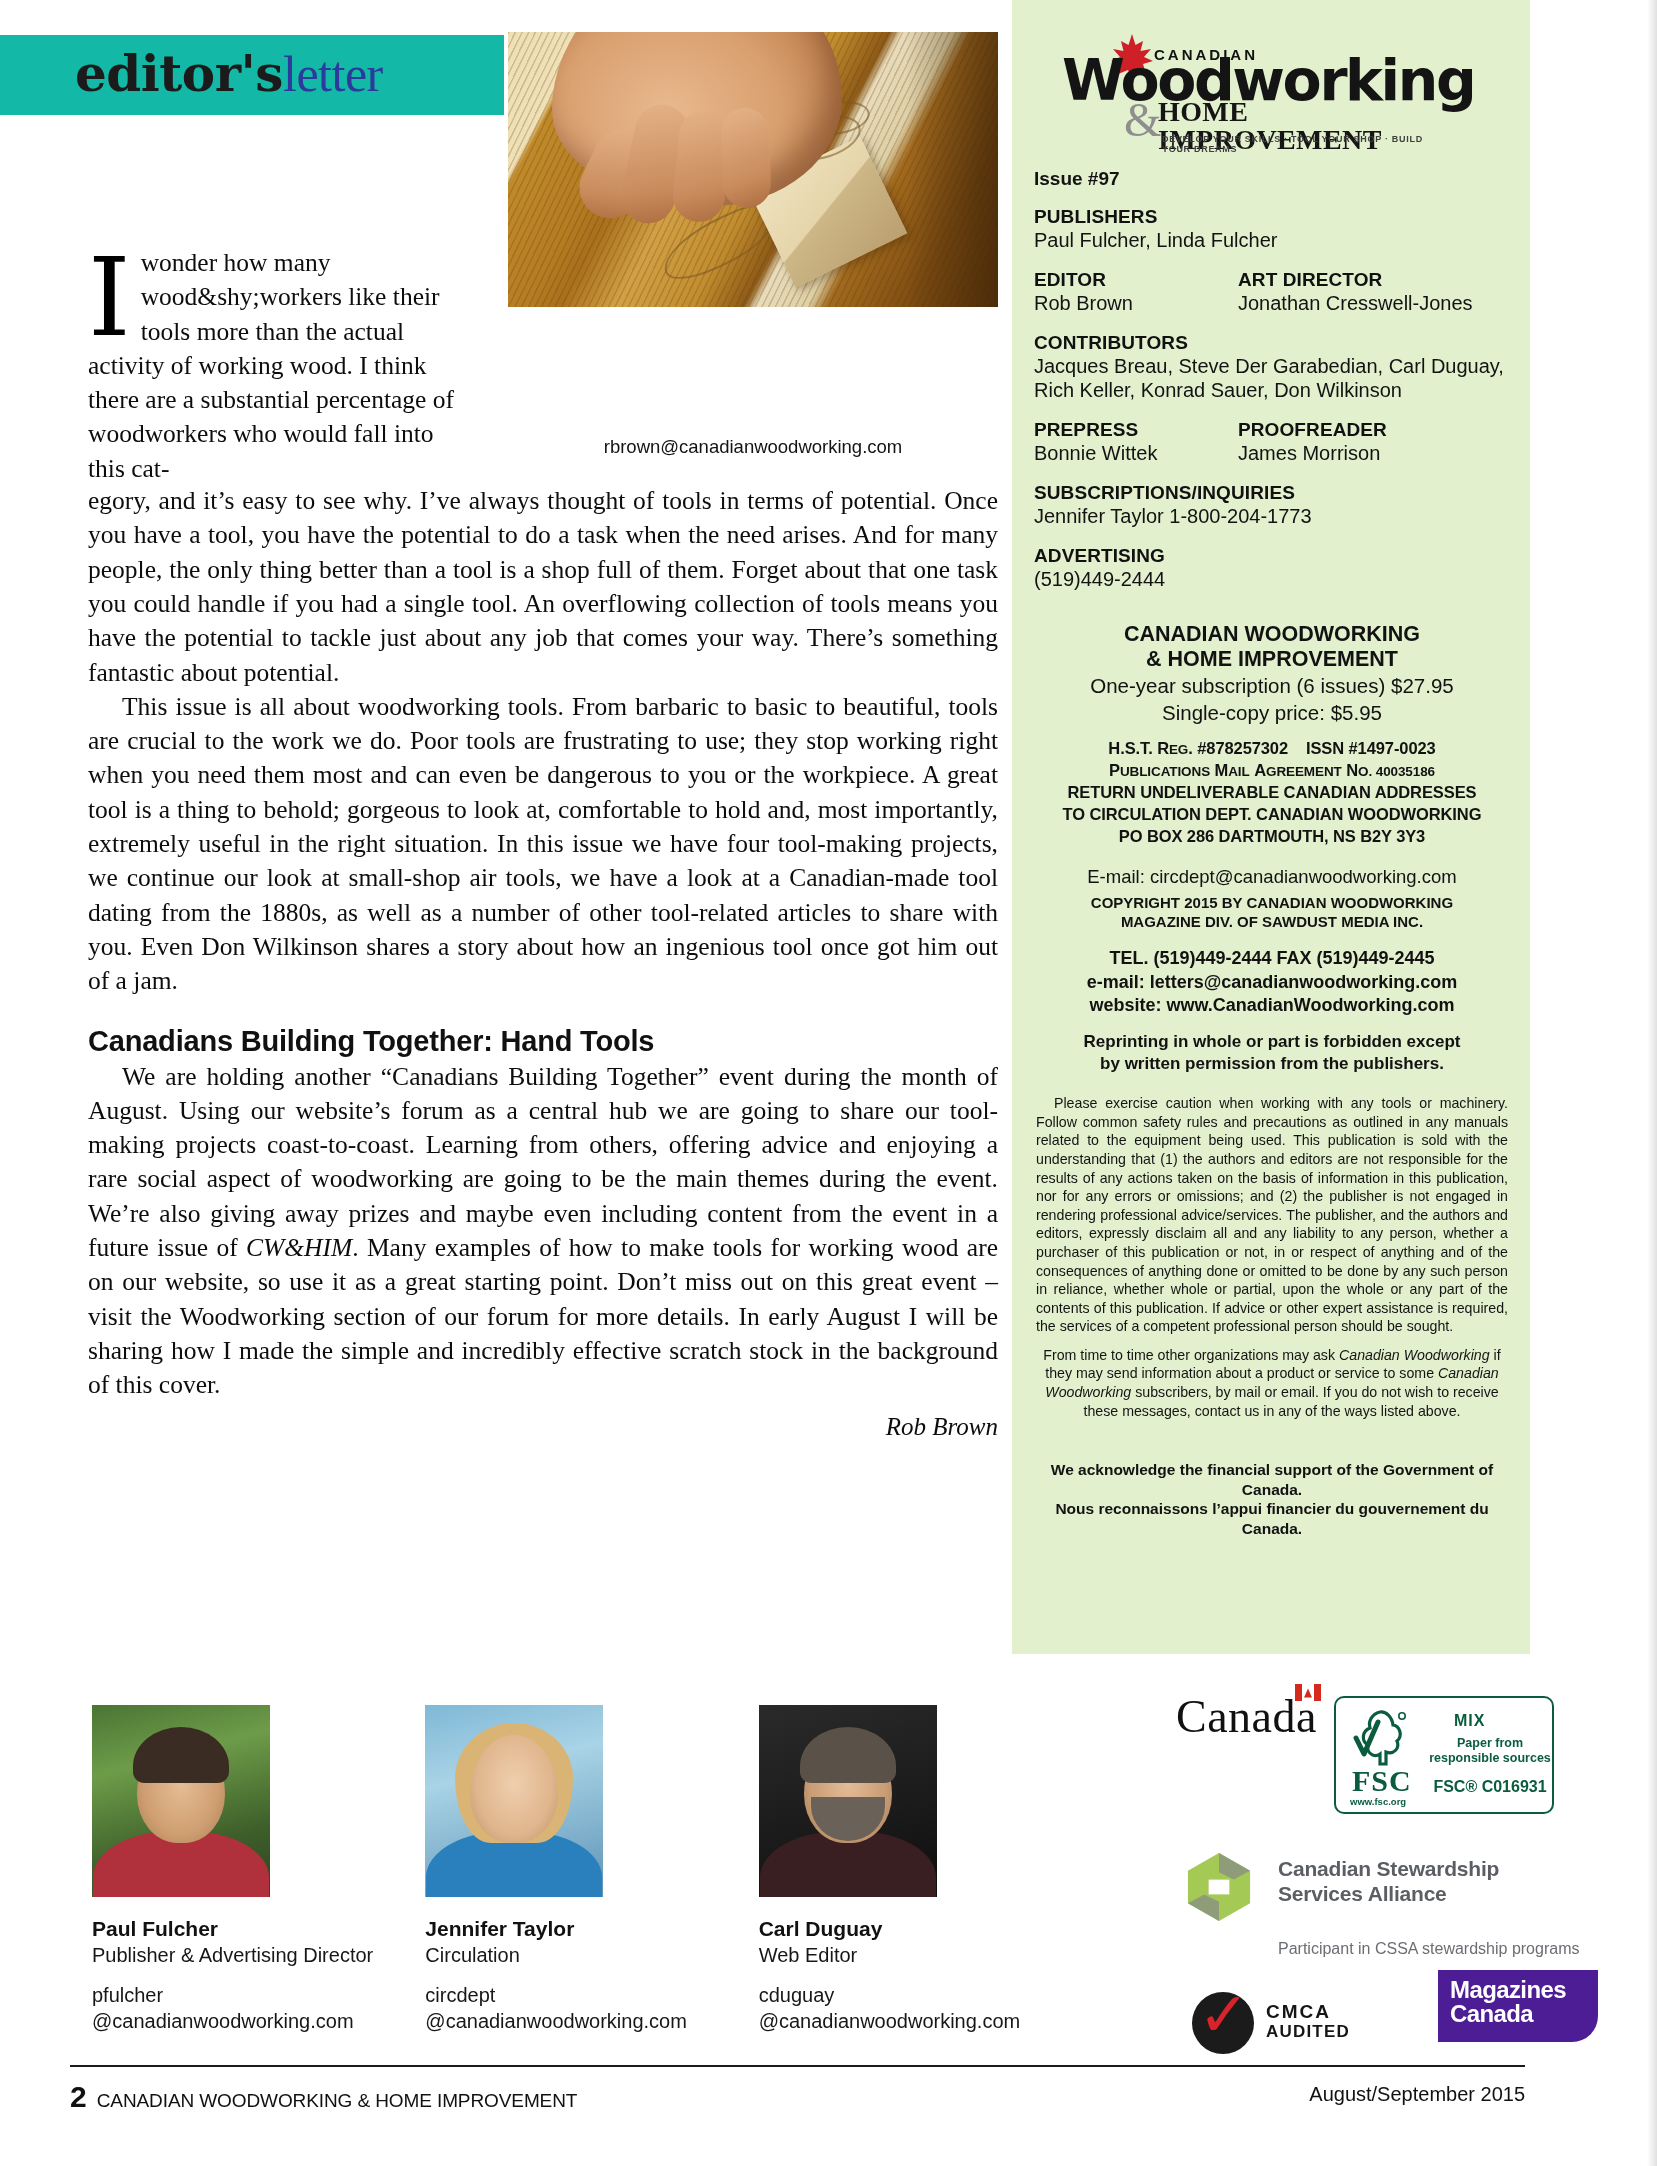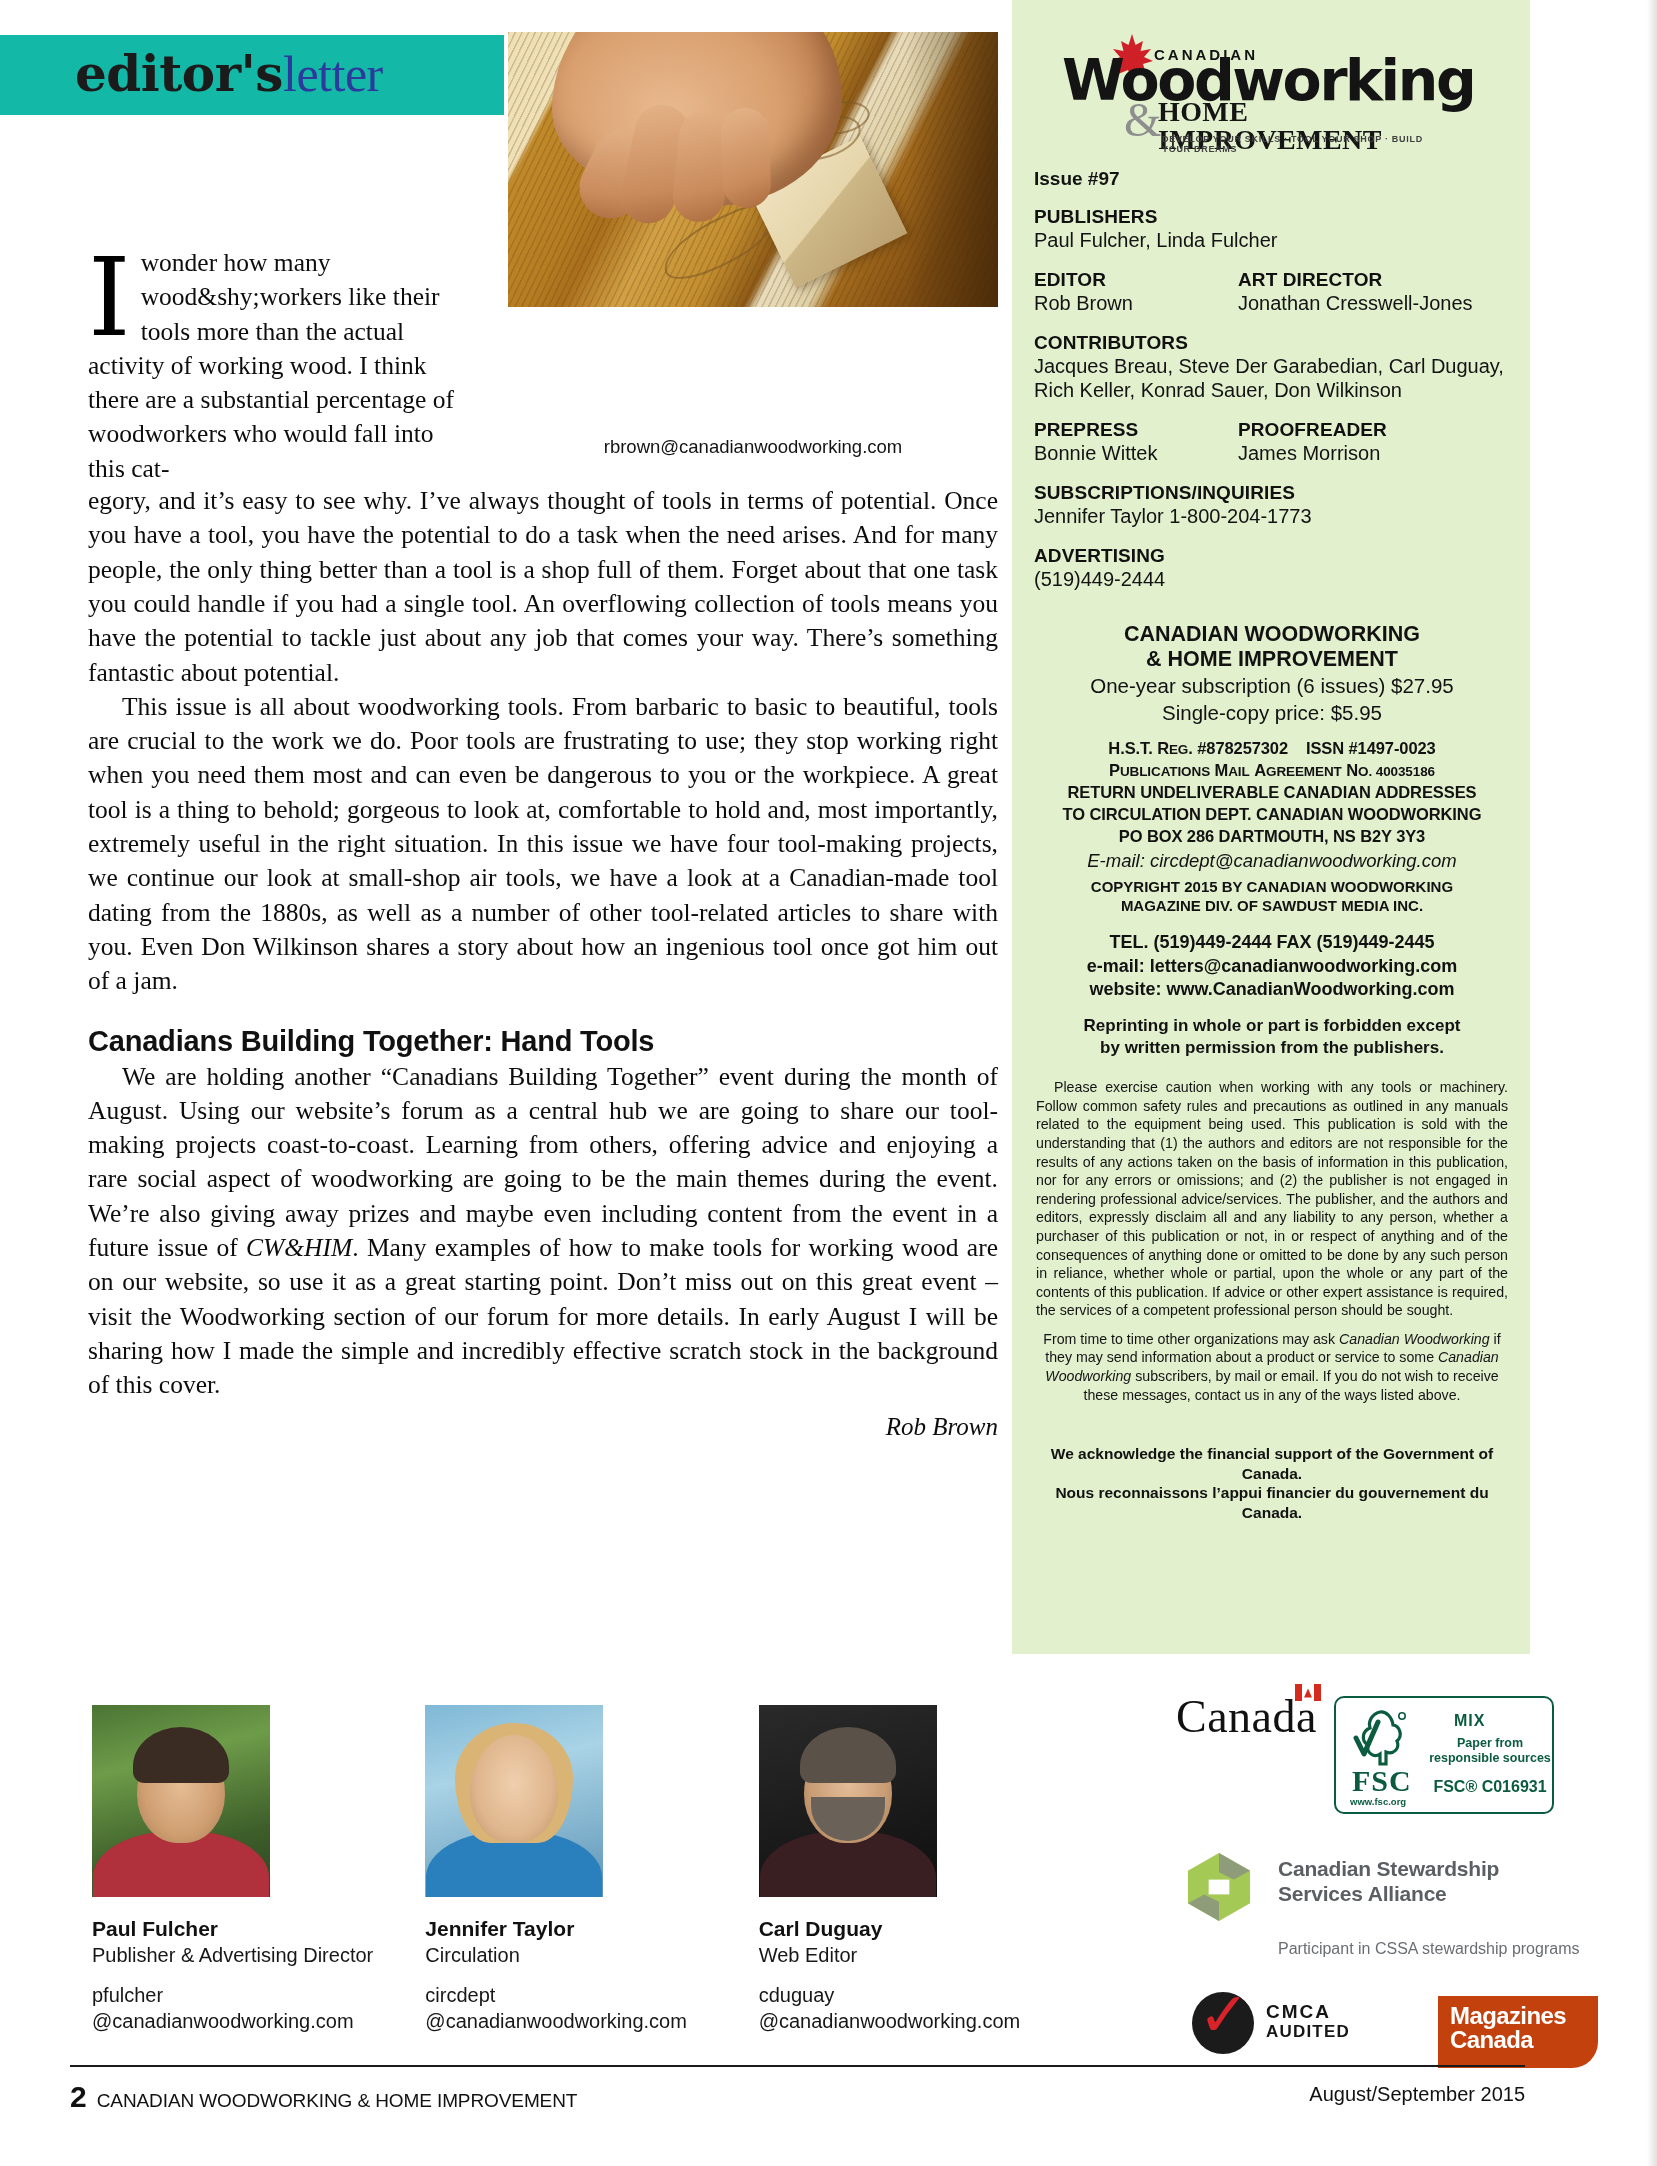--- a/index.html
+++ b/index.html
@@ -273,21 +273,21 @@
   }
   .sub-title {
     font-weight: bold; font-size: 21.5px; line-height: 1.16;
   }
   .sub-price { font-size: 20.5px; line-height: 1.22; margin-top: 2px; }
   .sub-small {
     font-size: 16.5px; font-weight: bold; line-height: 1.2; margin-top: 14px;
     letter-spacing: -0.1px;
   }
   .sc-caps { font-size: 13.5px; }
-  .sub-email { font-size: 18.5px; margin-top: 4px; font-style: italic; }
+  .sub-email { font-size: 18.5px; margin-top: 20px; }
   .sub-copy { font-size: 15px; font-weight: bold; line-height: 1.2; margin-top: 6px; }
   .sub-tel { font-size: 18px; font-weight: bold; line-height: 1.24; margin-top: 16px; }
   .sub-reprint { font-size: 17px; font-weight: bold; line-height: 1.2; margin-top: 16px; }
 
   
   #fineprint {
     margin-top: 20px;
     font-size: 14.2px;
     line-height: 1.31;
     color: #141414;
@@ -435,23 +435,23 @@
     font-family: "DejaVu Sans", sans-serif; line-height: 1;
   }
   .cmca-label {
     position: absolute; left: 74px; top: 10px;
     font-weight: bold; font-size: 19px; color: #151515; letter-spacing: 2px;
     line-height: 1.1;
   }
   .cmca-label small { display: block; font-size: 17px; letter-spacing: 1.2px; }
 
   #magcan {
-    position: absolute; left: 290px; top: 306px;
+    position: absolute; left: 290px; top: 280px;
     width: 160px; height: 72px;
-    background: #c2410c;
+    background: #4c1d95;
     border-radius: 0 0 26px 0;
   }
   #magcan .mc-text {
     position: absolute; left: 12px; top: 8px;
     color: #fff; font-weight: bold; font-size: 24px; line-height: 1.0;
     letter-spacing: -0.6px;
   }
   #magcan .mc-text small { display: block; font-size: 24px; }
 
   

